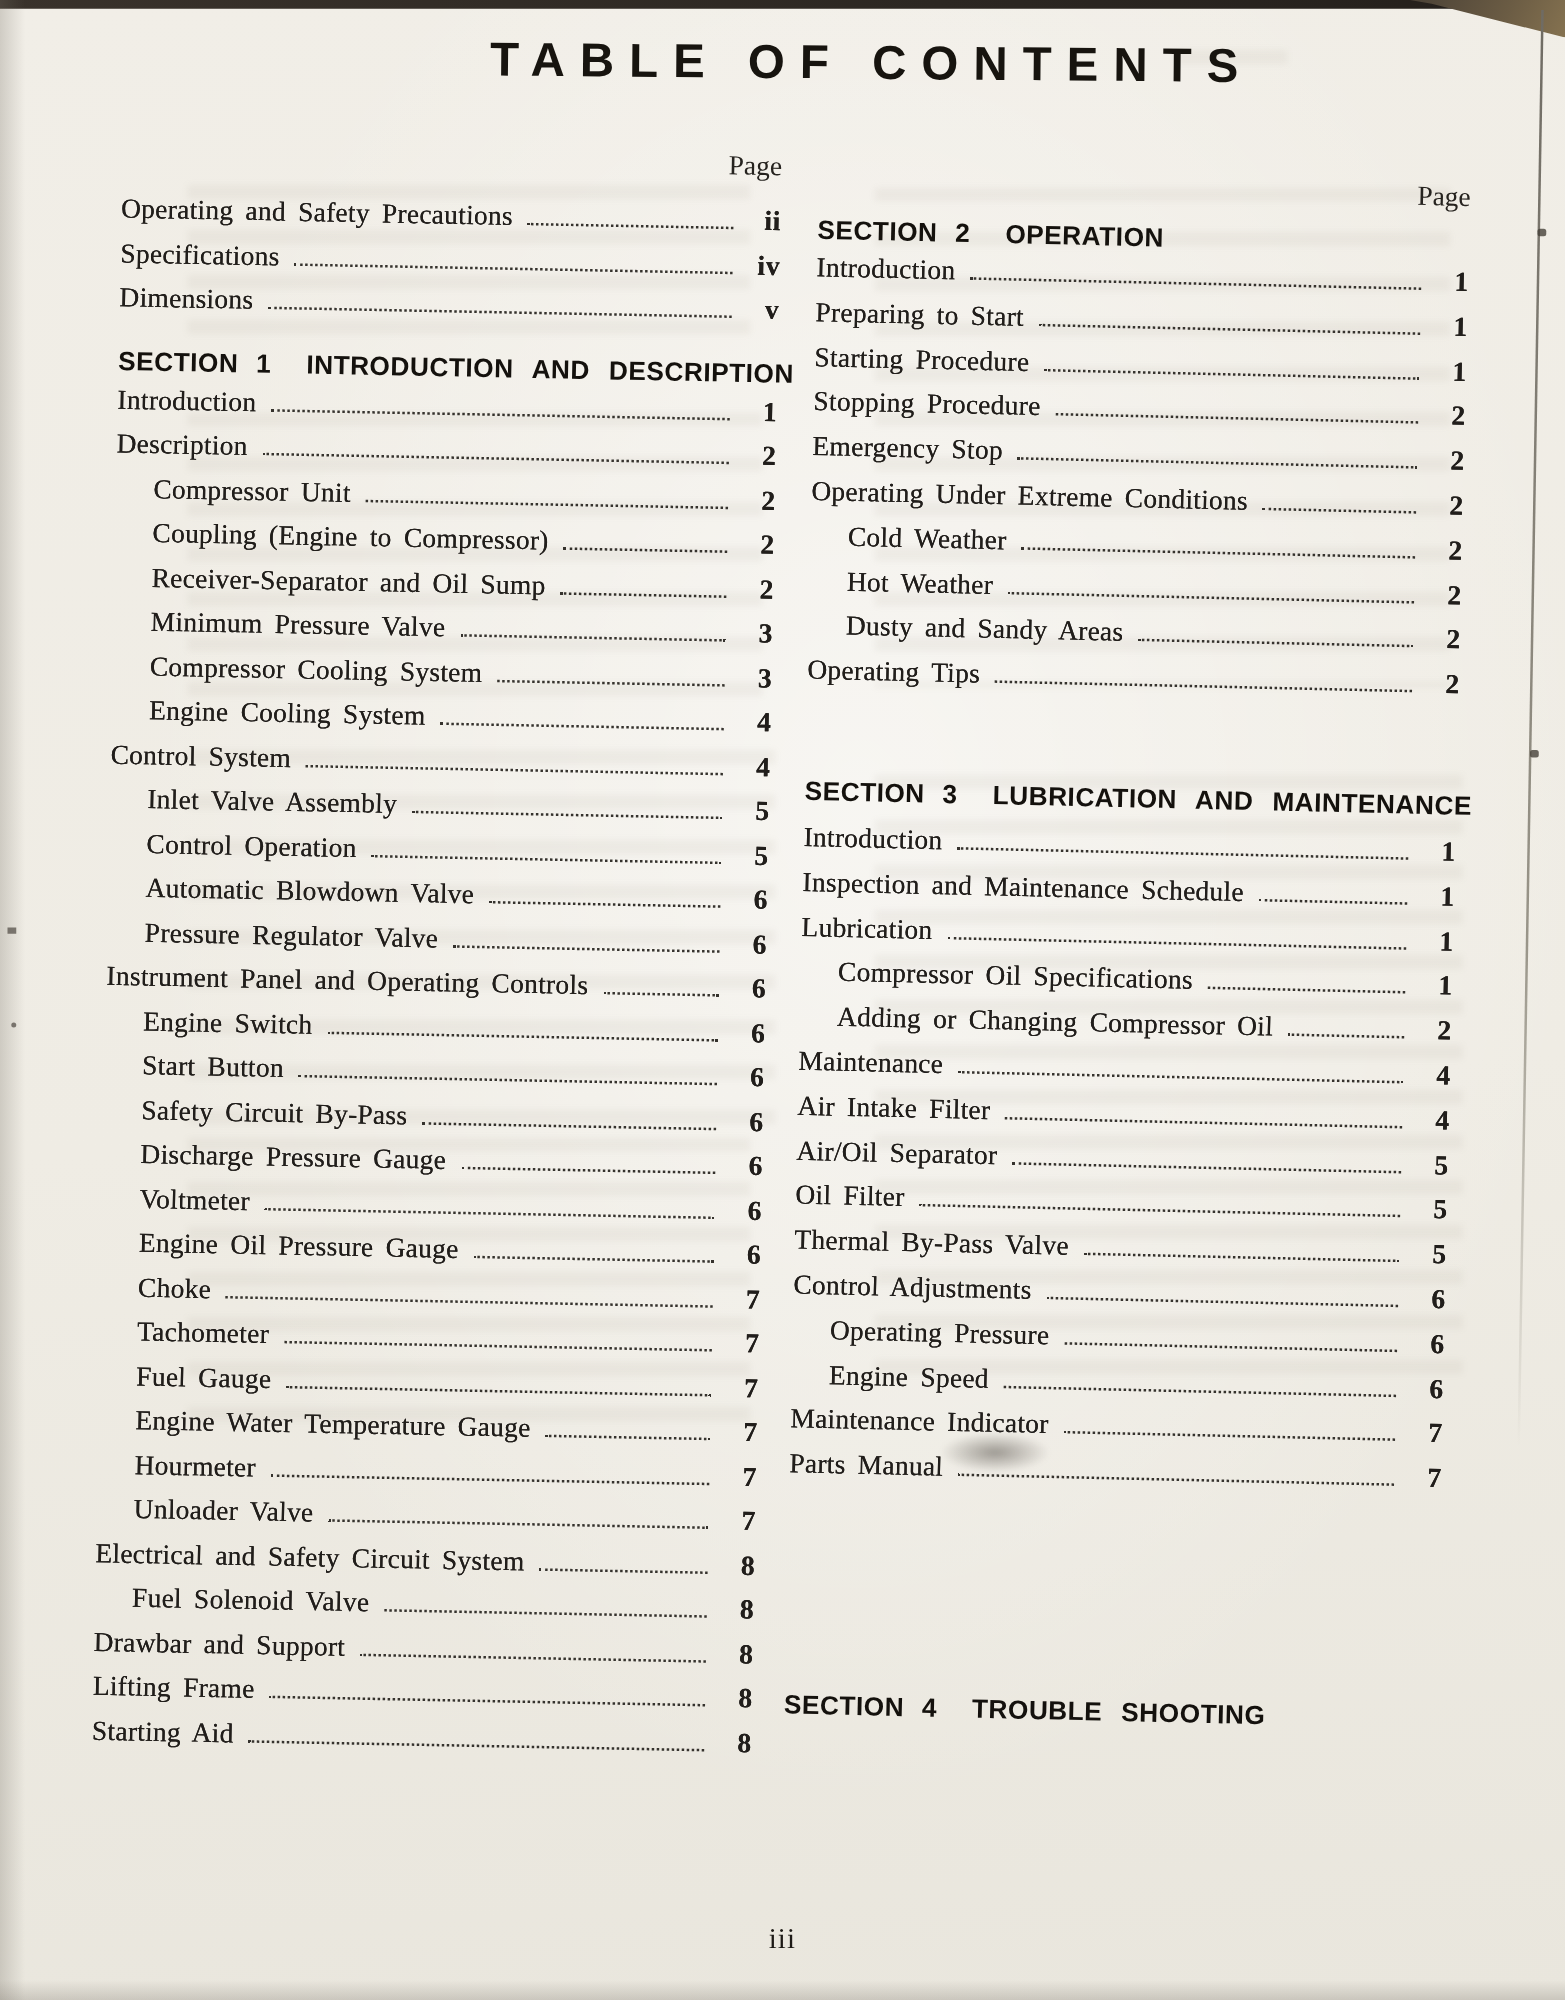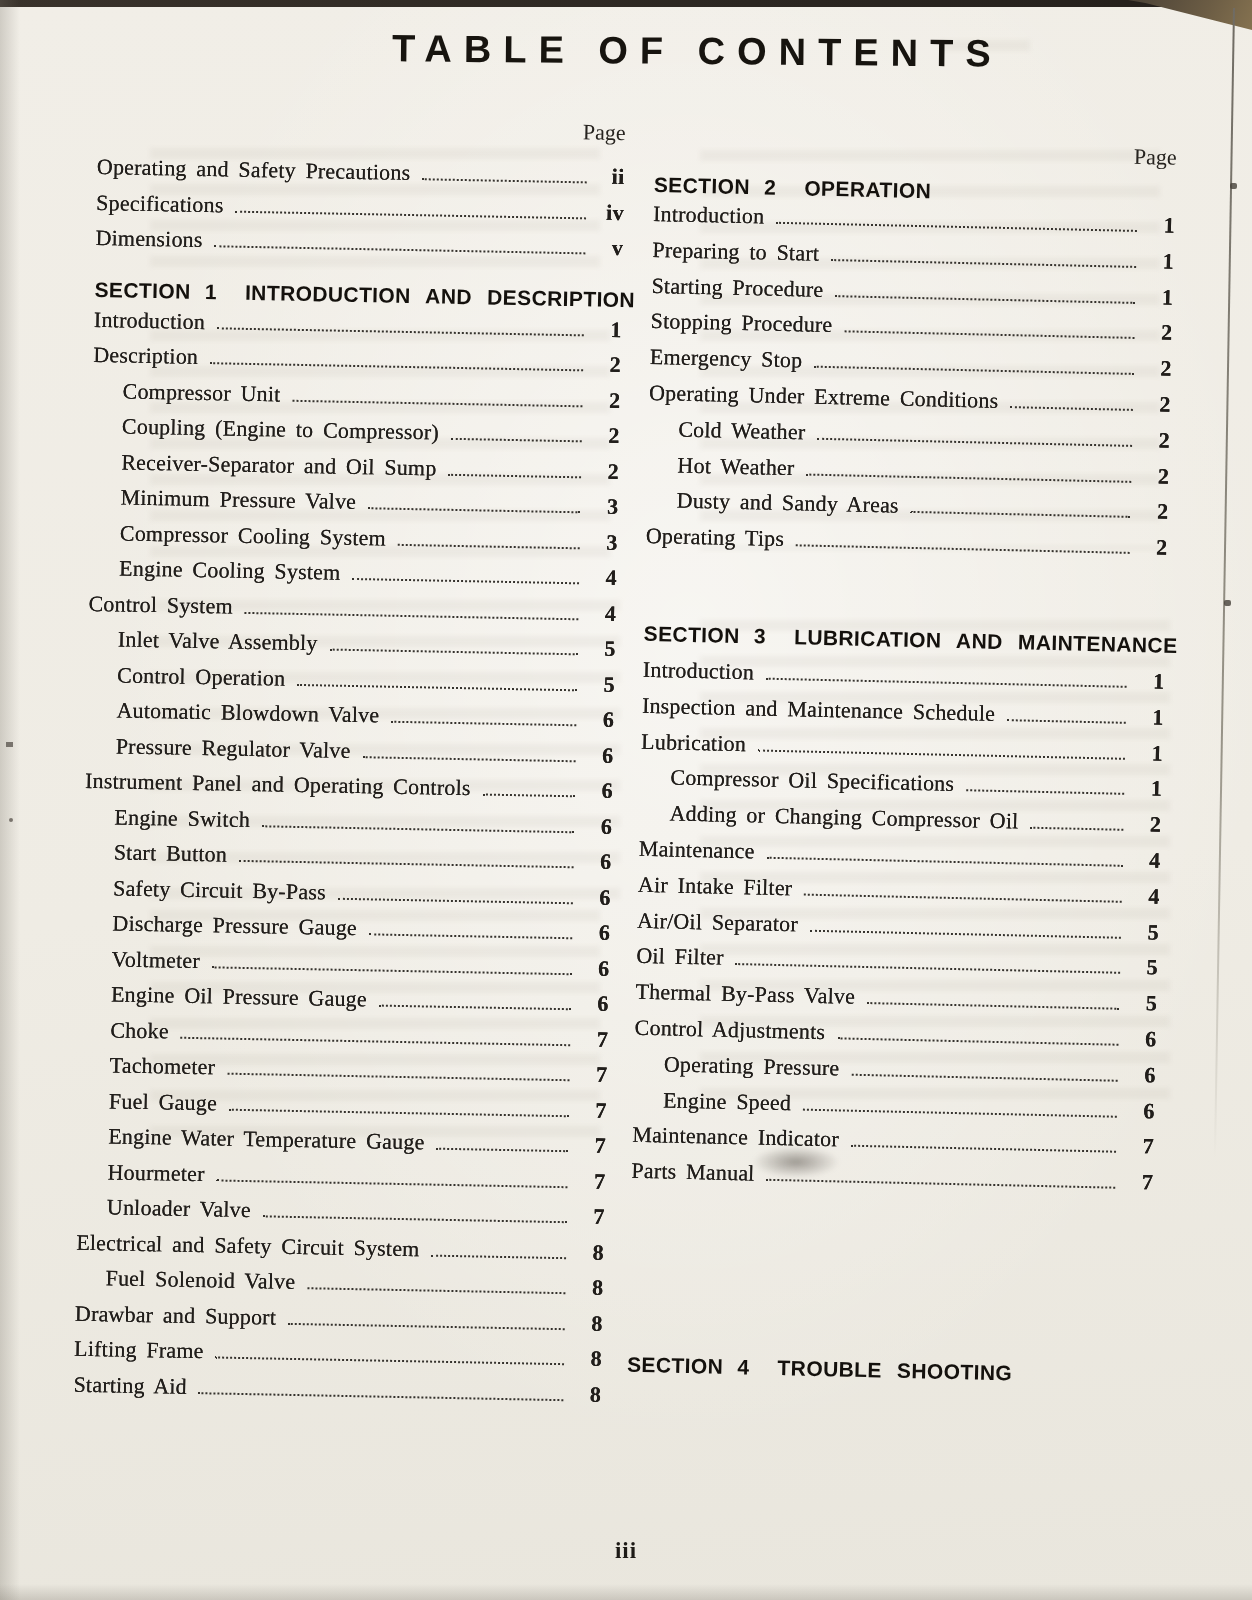--- a/index.html
+++ b/index.html
@@ -49,21 +49,21 @@
   .block-heading{font-family:"Liberation Sans","DejaVu Sans",sans-serif;font-weight:bold;
     font-size:21px;color:#14110d;margin:10px 0 2px 0;height:34px;display:flex;align-items:center;
     letter-spacing:0.4px;white-space:nowrap;}
   .sec-num{margin-right:28px;word-spacing:8px;}
   .sec-title{word-spacing:9px;}
   
   #right-col .block-2{margin-top:56px;margin-bottom:8px;}
   #right-col .block-4{margin-top:152px;}
   
   .footer{position:absolute;left:0;top:1538px;width:1252px;text-align:center;
-    font-size:23px;font-weight:bold;letter-spacing:1px;color:#1d1a16;}
+    font-size:23px;font-weight:normal;letter-spacing:1px;color:#1d1a16;}
 </style>
 </head>
 <body>
 
 <div class="top-strip"></div>
 <div class="corner-table"></div>
 <div class="left-edge-shade"></div>
 <div class="bottom-edge-shade"></div>
 <div class="page-edge-line"></div>
 <div class="edge-speck" style="left:1230px;top:183px;"></div>

